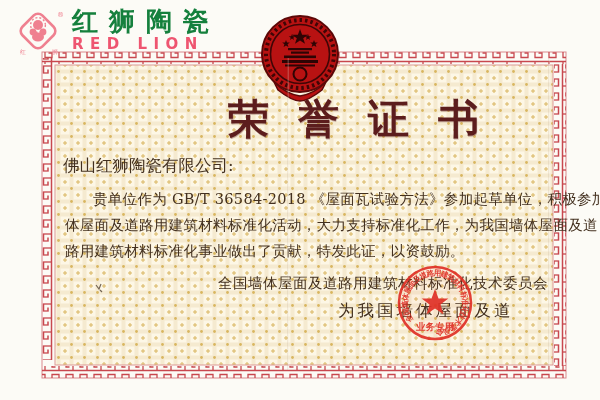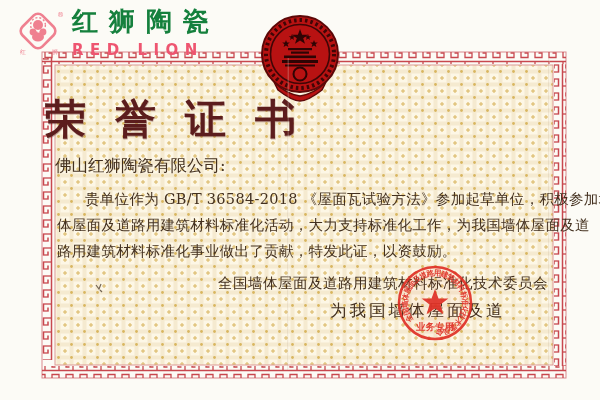--- a/index.html
+++ b/index.html
@@ -15,33 +15,33 @@
   
   .brand{position:absolute;left:14px;top:8px;display:flex;align-items:flex-start;}
   .brand-text{margin-left:6px;}
   .brand-cn{
     font-size:26px;font-weight:bold;color:#15803d;letter-spacing:11px;
     line-height:1.05;white-space:nowrap;
     font-family:"DejaVu Sans","Liberation Sans",sans-serif;
   }
   .brand-en{
     font-size:15px;font-weight:bold;color:#ee5570;letter-spacing:6.5px;
-    margin-top:6px;white-space:nowrap;
+    margin-top:0;white-space:nowrap;
     font-family:"DejaVu Sans","Liberation Sans",sans-serif;
   }
 
   
   .title{
-    position:absolute;left:16px;top:92px;width:504px;text-align:left;
+    position:absolute;left:4px;top:92px;width:504px;text-align:right;
     font-size:41px;font-weight:bold;color:#5c1d1d;
     letter-spacing:29px;padding-left:29px;box-sizing:border-box;
     white-space:nowrap;text-shadow:0.5px 0.5px 0 rgba(92,29,29,.35);
   }
 
-  .ink{color:#43301f;}
+  .ink{color:#43301f;padding-left:8px;}
   .recipient{
     position:absolute;left:55px;top:155px;font-size:16.5px;white-space:nowrap;
   }
   .body-line{position:absolute;font-size:14.5px;white-space:nowrap;letter-spacing:.3px;}
   .bl1{left:85px;top:190px;}
   .bl2{left:57px;top:216px;}
   .bl3{left:57px;top:242px;}
 
   .issuer{
     position:absolute;top:274px;right:52px;font-size:14.5px;

